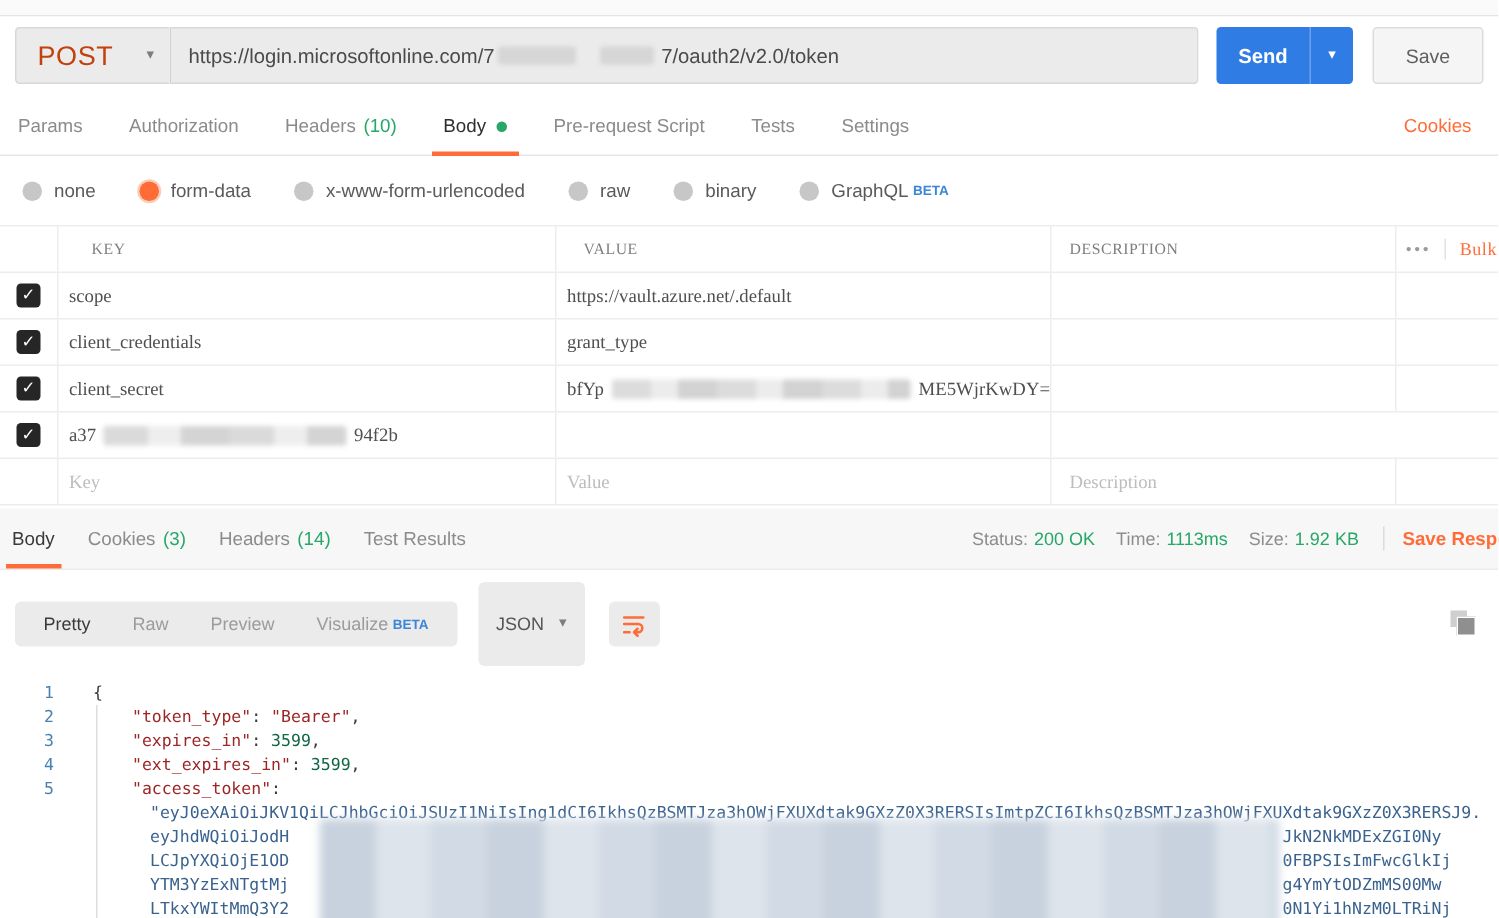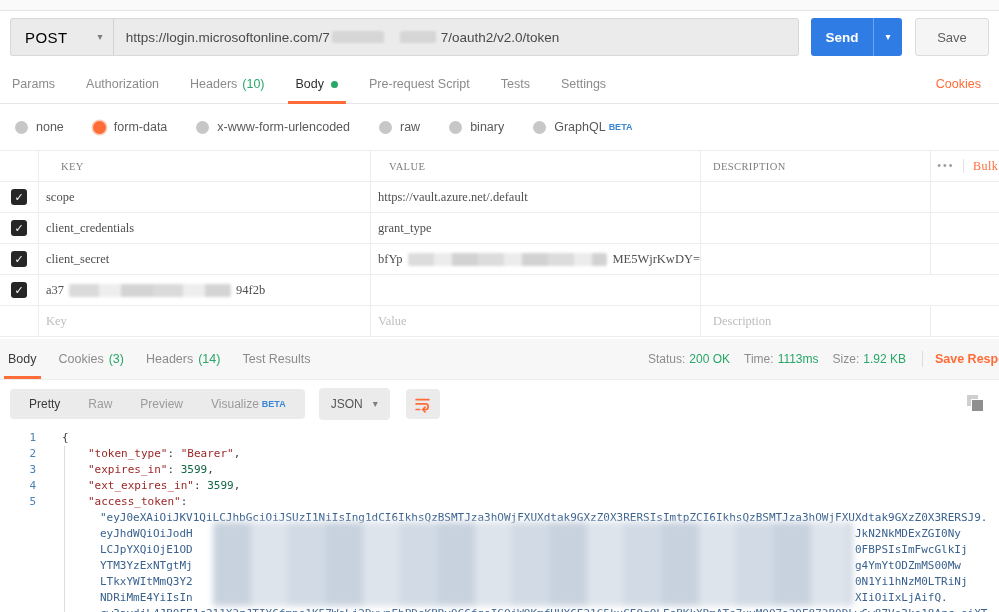--- a/index.html
+++ b/index.html
@@ -4,21 +4,21 @@
 <style>
   html,body{margin:0;padding:0;}
   .page{width:999px;height:612px;overflow:hidden;position:relative;background:#fff;
         font-family:"Liberation Sans",sans-serif;color:#4a4a4a;}
   
   .topstrip{height:10px;background:#fafafa;border-bottom:1px solid #e4e4e4;}
   
   .reqbar{display:flex;align-items:center;padding:7px 10px 9px;background:#fff;}
   .method{width:106px;height:38px;background:#ebebeb;border:1px solid #d8d8d8;border-right:none;
           border-radius:3px 0 0 3px;display:flex;align-items:center;padding:0 10px 0 14px;box-sizing:border-box;cursor:pointer;}
-  .method .lbl{font-size:15px;color:#000000;letter-spacing:.4px;flex:1;}
+  .method .lbl{font-size:18px;color:#c2410c;letter-spacing:.4px;flex:1;}
   .caret{color:#7d7d7d;font-size:10px;line-height:1;}
   .urlbox{width:715px;height:38px;background:#ebebeb;border:1px solid #d8d8d8;border-left:1px solid #d2d2d2;
           border-radius:0 3px 3px 0;display:flex;align-items:center;padding:12px 12px;box-sizing:border-box;
           font-size:13.5px;color:#4a4a4a;white-space:nowrap;overflow:hidden;}
   .blur{display:inline-block;height:12px;border-radius:2px;background:#d6d6d6;filter:blur(1.3px);vertical-align:middle;}
   .blur.u1{width:52px;margin:0 8px 0 2px;}
   .blur.u2{width:36px;margin:0 5px 0 8px;}
   .send{width:91px;height:38px;margin-left:12px;background:#2e7ce4;border-radius:3px;display:flex;flex:none;cursor:pointer;}
   .send-main{flex:1;display:flex;align-items:center;justify-content:center;color:#fff;font-size:13.5px;font-weight:600;}
   .send-caret{width:28px;border-left:1px solid rgba(255,255,255,.3);display:flex;align-items:center;justify-content:center;}
@@ -72,21 +72,21 @@
   .meta .ml:first-child{margin-left:0;}
   .meta .mv{color:#27a768;margin-left:4px;}
   .meta .vdiv{margin:0 12px 0 16px;height:16px;background:#dcdcdc;}
   .saveresp{color:#ff6c37;font-weight:600;font-size:12.5px;cursor:pointer;}
   
   .viewbar{display:flex;align-items:center;padding:8px 10px;background:#fff;}
   .vgroup{display:flex;align-items:flex-end;background:#ebebeb;border-radius:4px;height:30px;padding:0 5px;}
   .vtab{padding:0 14px;font-size:12px;color:#9b9b9b;display:flex;align-items:center;height:100%;cursor:pointer;}
   .vtab.active{color:#3a3a3a;}
   .fmt{margin-left:14px;background:#ebebeb;border-radius:4px;height:30px;display:flex;align-items:center;
-       padding:1px 12px;font-size:12px;color:#555;gap:10px;cursor:pointer;}
+       padding:13px 12px;font-size:12px;color:#555;gap:10px;cursor:pointer;}
   .wrapbtn{margin-left:16px;background:#ebebeb;border-radius:4px;height:30px;width:34px;display:flex;
        align-items:center;justify-content:center;cursor:pointer;}
   .copyicon{margin-left:auto;position:relative;width:18px;height:18px;margin-right:4px;cursor:pointer;}
   .copy-back{position:absolute;left:0;top:0;width:11px;height:11px;background:#cfcfcf;}
   .copy-front{position:absolute;left:4px;top:4px;width:11px;height:11px;background:#8f8f8f;border:1px solid #fff;}
   
   .code{position:relative;font-family:"DejaVu Sans Mono",monospace;font-size:11px;line-height:16px;color:#3b3b3b;
         padding-top:2px;height:188px;}
   .guide{position:absolute;left:64px;top:18px;bottom:0;width:1px;background:#dddddd;}
   .cl{display:flex;white-space:pre;height:16px;}

